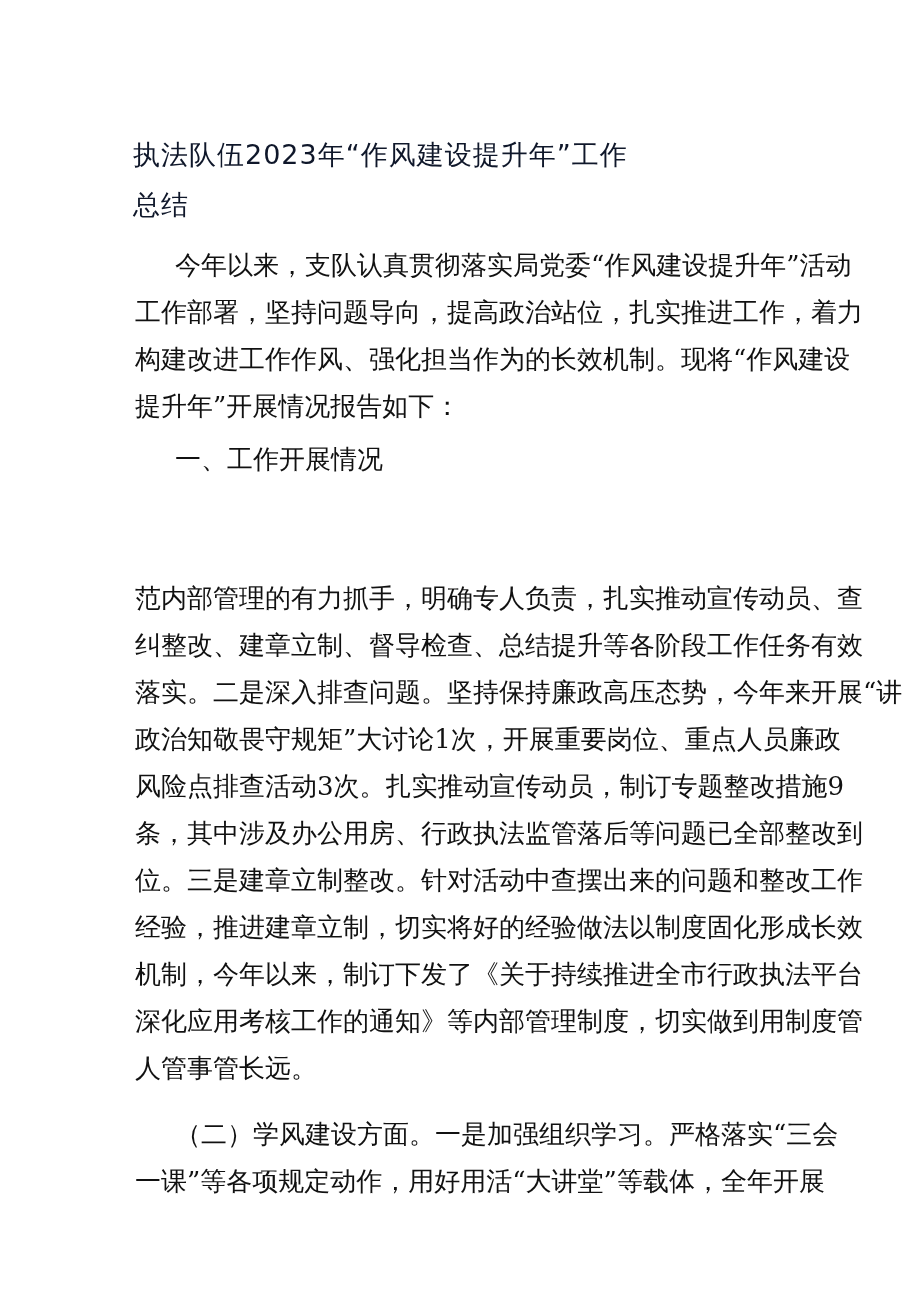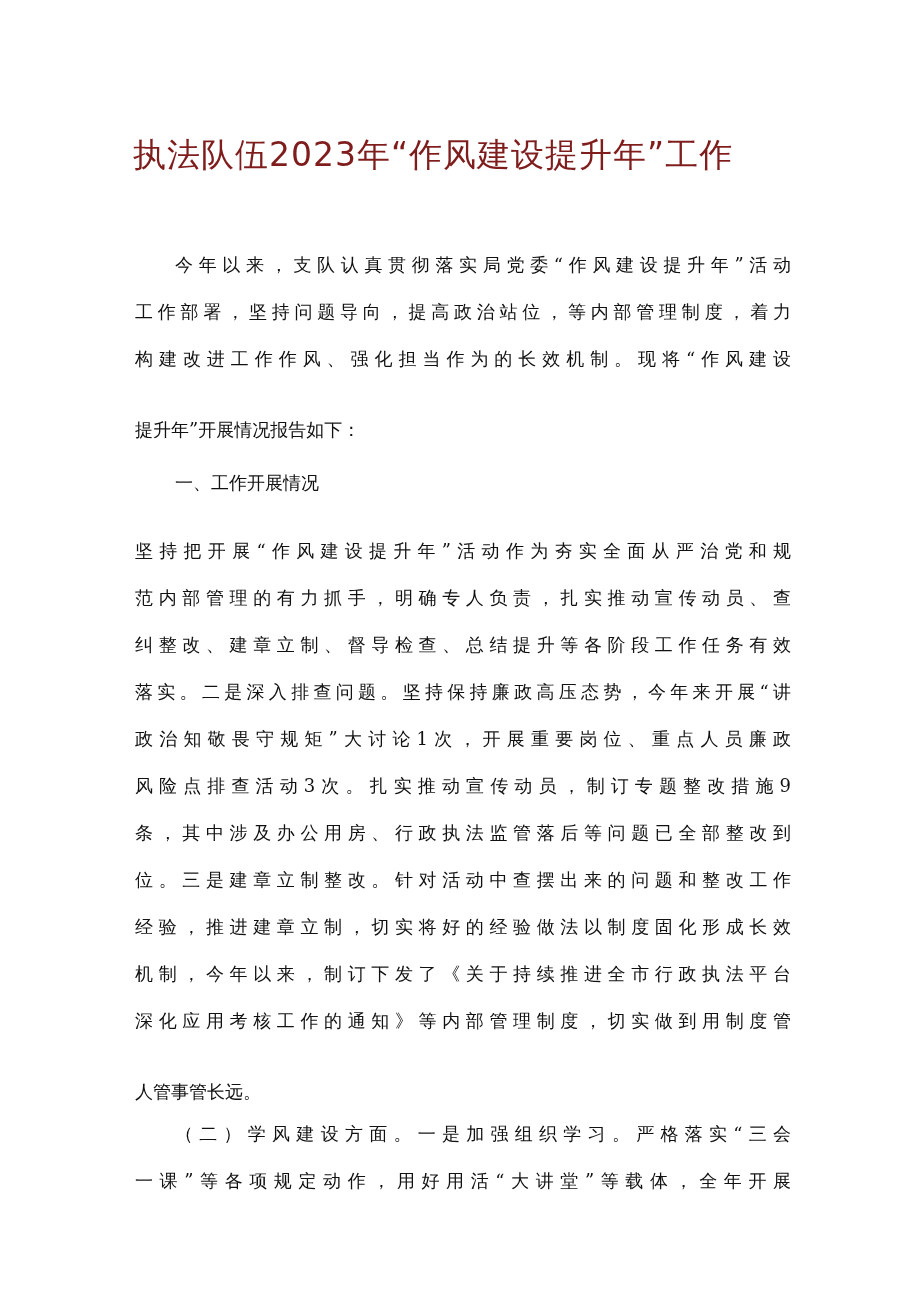--- a/index.html
+++ b/index.html
@@ -1,43 +1,43 @@
 <!DOCTYPE html>
 <html><head>
 <meta charset="utf-8">
 <style>
   html, body { margin:0; padding:0; background:#ffffff; }
   body { width:920px; height:1301px; position:relative; overflow:hidden;
          font-family:"DejaVu Serif", "Liberation Serif", serif; color:#111; }
   .page { position:absolute; left:0; top:0; width:920px; height:1301px; background:#fff; }
   .title { position:absolute; left:133px; top:130px; width:660px;
            font-family:"DejaVu Sans", "Liberation Sans", sans-serif;
-           font-size:33px; line-height:50px; font-weight:normal; color:#7f1d1d; letter-spacing:1px; }
+           font-size:27px; line-height:50px; font-weight:normal; color:#0f172a; letter-spacing:1px; }
   .line { position:absolute; left:135px; width:656px; height:30px; white-space:nowrap;
-          font-size:18px; line-height:30px; text-align:justify; text-align-last:justify; }
+          font-size:26px; line-height:30px; text-align:justify; text-align-last:justify; }
   .line.indent { padding-left:40px; width:616px; }
-  .line.last { text-align-last:left;margin-top:24px; }
+  .line.last { text-align-last:left; }
   .bold { font-weight:normal; }
 </style>
 </head>
 <body>
 
 <div class="page">
   <div class="title">
     <div>执法队伍2023年“作风建设提升年”工作</div>
+    <div>总结</div>
   </div>
 
   <div class="line indent" style="top:250px">今年以来，支队认真贯彻落实局党委“作风建设提升年”活动</div>
-  <div class="line" style="top:297px">工作部署，坚持问题导向，提高政治站位，等内部管理制度，着力</div>
+  <div class="line" style="top:297px">工作部署，坚持问题导向，提高政治站位，扎实推进工作，着力</div>
   <div class="line" style="top:344px">构建改进工作作风、强化担当作为的长效机制。现将“作风建设</div>
   <div class="line last" style="top:391px">提升年”开展情况报告如下：</div>
 
   <div class="line indent last bold" style="top:444px">一、工作开展情况</div>
 
-  <div class="line" style="top:536px">坚持把开展“作风建设提升年”活动作为夯实全面从严治党和规</div>
   <div class="line" style="top:583px">范内部管理的有力抓手，明确专人负责，扎实推动宣传动员、查</div>
   <div class="line" style="top:630px">纠整改、建章立制、督导检查、总结提升等各阶段工作任务有效</div>
   <div class="line" style="top:677px"><span>落实。</span><span class="bold">二是深入排查问题。</span><span>坚持保持廉政高压态势，今年来开展“讲</span></div>
   <div class="line" style="top:724px">政治知敬畏守规矩”大讨论1次，开展重要岗位、重点人员廉政</div>
   <div class="line" style="top:771px">风险点排查活动3次。扎实推动宣传动员，制订专题整改措施9</div>
   <div class="line" style="top:818px">条，其中涉及办公用房、行政执法监管落后等问题已全部整改到</div>
   <div class="line" style="top:865px"><span>位。三</span><span class="bold">是建章立制整</span><span>改。针对活动中查摆出来的问题和整改工作</span></div>
   <div class="line" style="top:912px">经验，推进建章立制，切实将好的经验做法以制度固化形成长效</div>
   <div class="line" style="top:959px">机制，今年以来，制订下发了《关于持续推进全市行政执法平台</div>
   <div class="line last" style="top:1053px">人管事管长远。</div>

